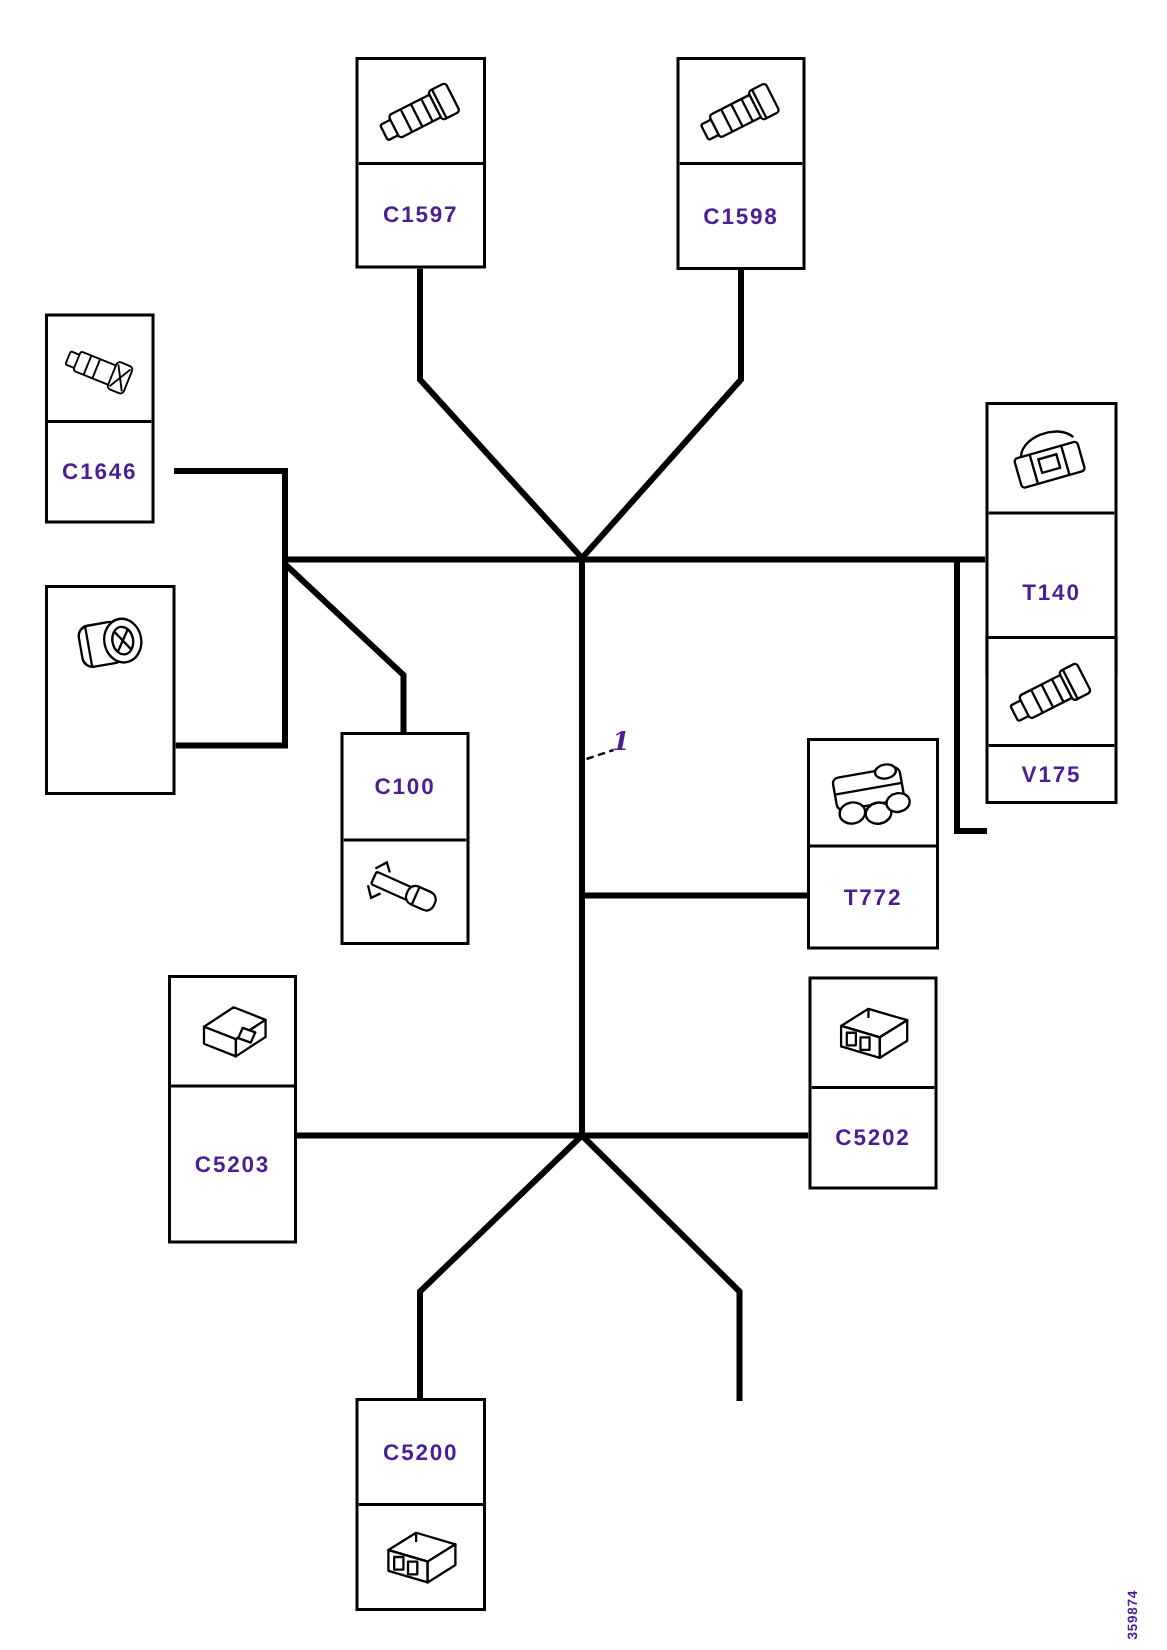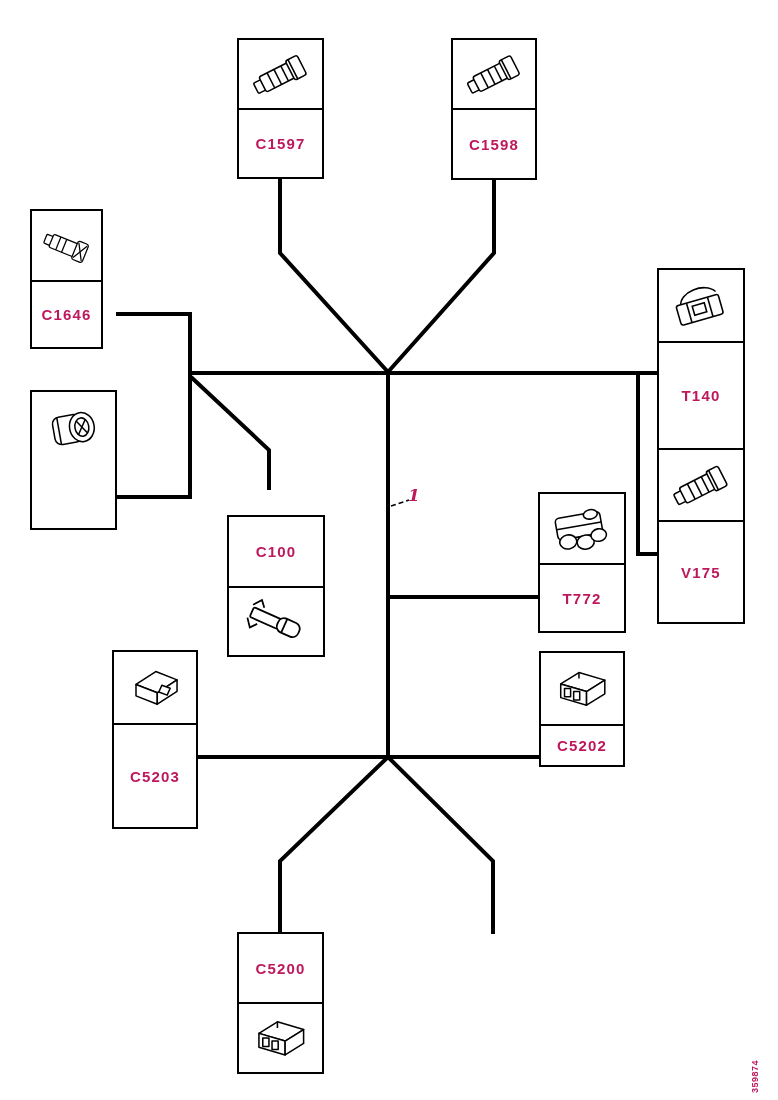--- a/index.html
+++ b/index.html
@@ -1,18 +1,18 @@
 <!DOCTYPE html>
 <html><head>
 <meta charset="utf-8">
 <style>
   html,body{margin:0;padding:0;background:#fff;}
   #canvas{
     position:relative;width:778px;height:1100px;background:#ffffff;
-    font-family:"Liberation Sans", sans-serif;color:#be185d;overflow:hidden;
+    font-family:"Liberation Sans", sans-serif;color:#4c1d95;overflow:hidden;
   }
   #harness-lines{position:absolute;left:0;top:0;width:778px;height:1100px;}
   .box{
     position:absolute;border:2px solid #000;background:#fff;
     display:flex;flex-direction:column;box-sizing:border-box;
   }
   .sec{box-sizing:border-box;display:flex;align-items:center;justify-content:center;}
   .sec + .sec{border-top:2px solid #000;}
   .sec.img{padding:3px;}
   .sec.img svg{width:100%;height:100%;display:block;}
@@ -177,39 +177,39 @@
   </div>
 
   <div class="box" style="left:30px;top:390px;width:87px;height:140px">
     <div class="sec img" style="height:70px">
       <svg viewBox="0 0 100 72">
           <use href="#sym-round"></use>
         </svg>
     </div>
   </div>
 
-  <div class="box" style="left:227px;top:515px;width:98px;height:142px">
+  <div class="box" style="left:227px;top:488px;width:86px;height:142px">
     <div class="sec lbl fixed" style="height:69px">C100</div>
     <div class="sec img" style="flex:1">
       <svg viewBox="0 0 100 72">
           <use href="#sym-terminal"></use>
         </svg>
     </div>
   </div>
 
   <div class="box" style="left:657px;top:268px;width:88px;height:182px">
     <div class="sec img" style="height:71px">
       <svg viewBox="0 0 100 72">
           <use href="#sym-clip"></use>
         </svg>
     </div>
     <div class="sec lbl">T140</div>
   </div>
 
-  <div class="box" style="left:657px;top:448px;width:88px;height:176px">
+  <div class="box" style="left:657px;top:424px;width:88px;height:112px">
     <div class="sec img" style="height:70px">
       <svg viewBox="0 0 100 72">
           <use href="#sym-barrel-a"></use>
         </svg>
     </div>
     <div class="sec lbl">V175</div>
   </div>
 
   <div class="box" style="left:538px;top:492px;width:88px;height:141px">
     <div class="sec img" style="height:69px">
@@ -222,21 +222,21 @@
 
   <div class="box" style="left:112px;top:650px;width:86px;height:179px">
     <div class="sec img" style="height:71px">
       <svg viewBox="0 0 100 72">
           <use href="#sym-module"></use>
         </svg>
     </div>
     <div class="sec lbl">C5203</div>
   </div>
 
-  <div class="box" style="left:539px;top:651px;width:86px;height:116px">
+  <div class="box" style="left:539px;top:651px;width:86px;height:142px">
     <div class="sec img" style="height:71px">
       <svg viewBox="0 0 100 72">
           <use href="#sym-block"></use>
         </svg>
     </div>
     <div class="sec lbl">C5202</div>
   </div>
 
   <div class="box" style="left:237px;top:932px;width:87px;height:142px">
     <div class="sec lbl fixed" style="height:68px">C5200</div>

